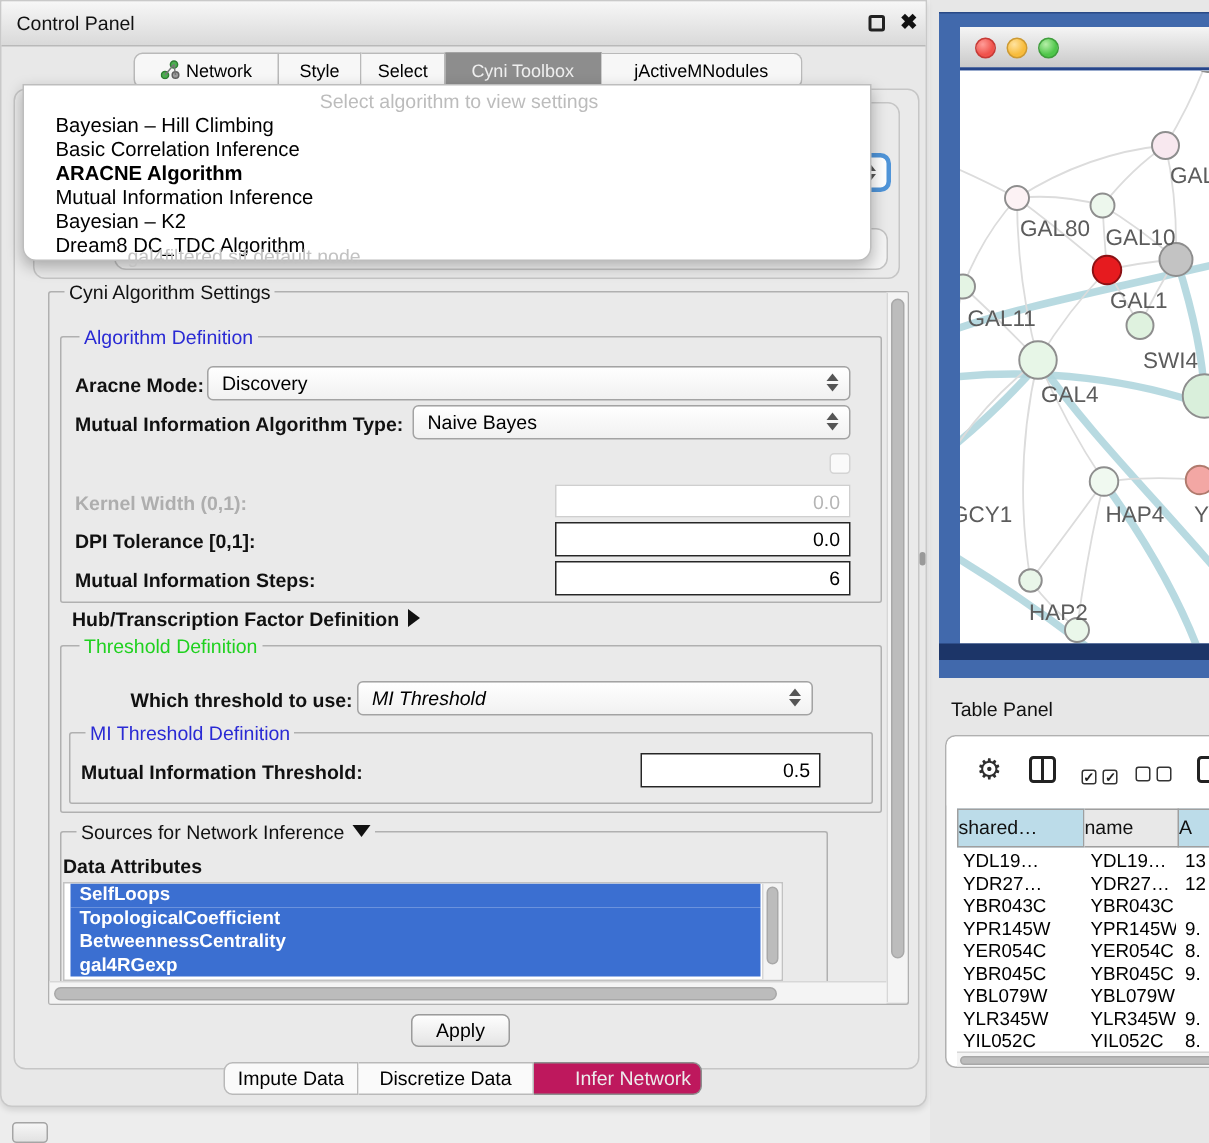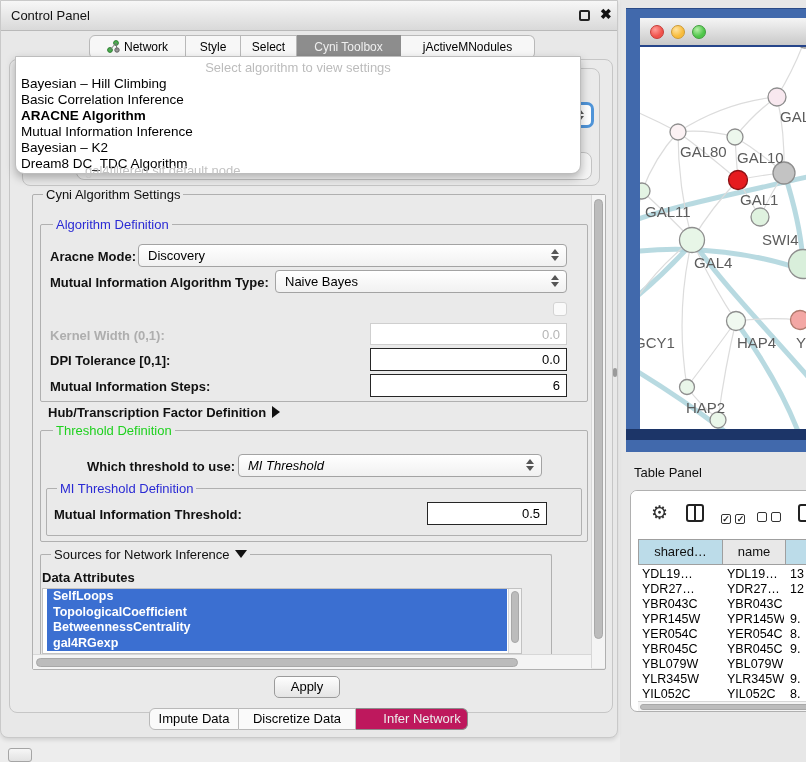--- a/index.html
+++ b/index.html
@@ -28,21 +28,21 @@
   .cp-content { left:8px; top:58px; width:604px; height:654px; background:#eaeaea;
                 border:1px solid #c6c6c6; border-radius:8px; }
 
   
   .ghost-box  { left:12px; top:8px; width:578px; height:118px; border:1px solid #c6c6c6; border-radius:8px; z-index:3; }
   .ghost-combo{ left:66px; top:92px; width:516px; height:28px; border:1px solid #c3c3c3; border-radius:8px; background:#f4f4f4; z-index:3; }
   .ghost-blue { left:558px; top:42px; width:26px; height:26px; border:3px solid #4f94d8; border-radius:7px; background:#fff; z-index:3; }
 
   
   .dropdown { left:14px; top:55px; width:566px; height:118px; background:#fff; z-index:50;
-              border:1px solid #bdbdbd; border-radius:0 0 9px 9px; box-shadow:0 4px 10px rgba(0,0,0,.28); overflow:hidden; }
+              border:1px solid #bdbdbd; border-radius:0 0 9px 9px; box-shadow:0 4px 10px rgba(0,0,0,.28); overflow:hidden;padding-left:16px; }
   .dd-head { height:19px; text-align:center; font-size:13px; color:#bcbcbc; padding-top:3px; }
   .dd-item { height:16px; line-height:16px; font-size:13.5px; color:#000; padding-left:5px; white-space:nowrap; }
   .dd-item.bold { font-weight:bold; }
   .ghost-text { left:84px; top:162px; font-size:13px; color:#c2c2c2; z-index:55; white-space:nowrap; }
 
   
   .gbox { border:1px solid #b0b0b0; border-radius:2px; }
   .gtitle { position:absolute; top:-8px; font-size:13px; background:#eaeaea; padding:0 3px; white-space:nowrap; }
   .t-blue { color:#2a2ad4; } .t-green { color:#1fd11f; } .t-black { color:#111; }
 
@@ -97,21 +97,21 @@
   .tp-label { left:634px; top:465px; font-size:13px; color:#111; }
   .table-box { left:630px; top:490px; width:200px; height:222px; background:#fff;
                border:1px solid #b0b0b0; border-radius:7px; overflow:hidden; }
   .tb-toolbar { left:0; top:0; width:100%; height:46px; background:#fff; }
   .gear { font-size:19px; color:#2f2f2f; }
   .split-ico { width:18px; height:18px; border:2px solid #222; border-radius:3px; }
   .split-ico::after { content:""; position:absolute; left:6px; top:0; width:2px; height:14px; background:#222; }
   .cb { width:10px; height:10px; border:1.5px solid #333; border-radius:2px; display:inline-block;
         font-size:9px; line-height:9px; color:#222; text-align:center; font-weight:bold; }
   .thead-cell { top:48px; height:26px; border:1px solid #9f9f9f; border-left:none;
-                font-size:13px; color:#111; text-align:center; line-height:24px; }
+                font-size:13px; color:#111; line-height:24px; }
   .th-blue { background:#bcdce9; } .th-gray { background:#e8e8e8; }
   .trow { position:absolute; left:7px; width:193px; height:15px; font-size:12.5px; color:#000; white-space:nowrap; }
   .td { position:absolute; top:0; overflow:hidden; }
 
   .divider-dot { left:613px; top:368px; width:4px; height:9px; background:#9a9a9a; border-radius:2px; }
   .bl-icon { left:8px; top:748px; width:24px; height:14px; border:1.5px solid #a5a5a5; border-radius:3px;
              background:linear-gradient(#f6f6f6,#e2e2e2); }
   .tri-right { display:inline-block; width:0; height:0; border-top:6px solid transparent;
                border-bottom:6px solid transparent; border-left:8px solid #111; margin-left:6px; vertical-align:-1px;}
   .tri-down { display:inline-block; width:0; height:0; border-left:6px solid transparent;

